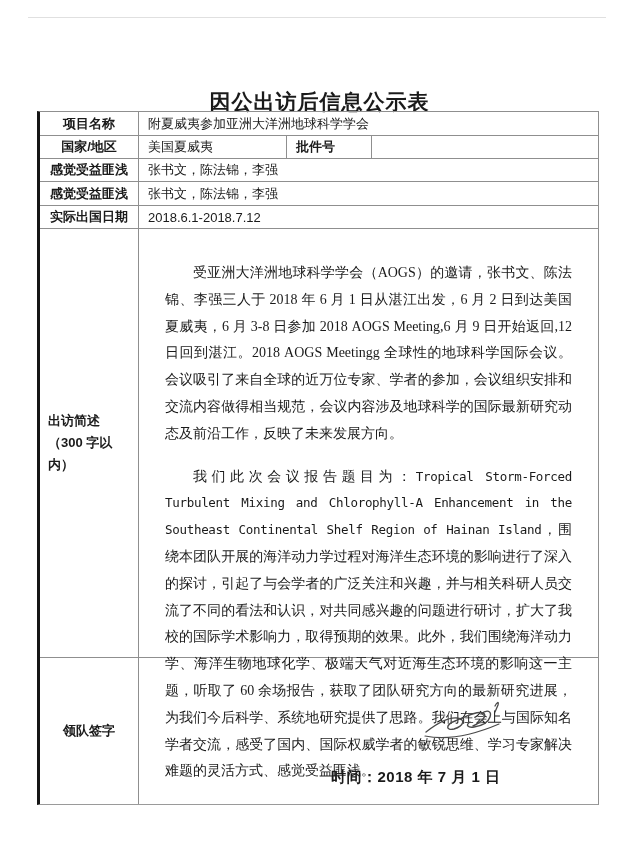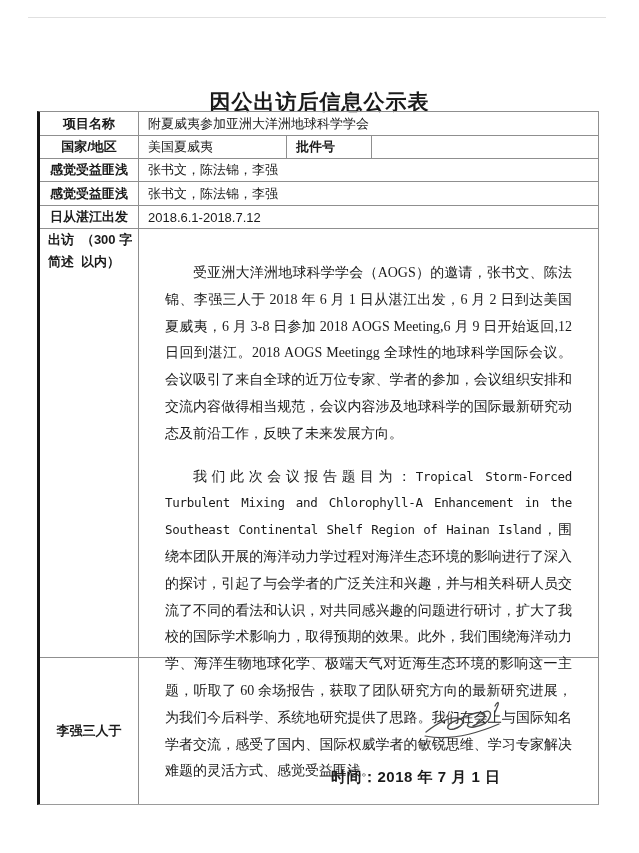--- a/index.html
+++ b/index.html
@@ -51,21 +51,21 @@
   .td-country { flex:0 0 148px; border-right:1px solid #8f8f8f; }
   .th-approval {
     flex:0 0 85px; display:flex; align-items:center;
     padding-left:9px; font-weight:bold; font-size:13px;
     border-right:1px solid #8f8f8f;
   }
   .td-empty { flex:1; }
   .summary-label {
     width:99px; flex:0 0 99px;
     border-right:1px solid #8f8f8f;
-    display:flex; flex-direction:row; justify-content:center;
+    display:flex; flex-direction:column; justify-content:center;
     padding-left:8px;
     font-weight:bold; font-size:13px; line-height:22px;
   }
   .summary-content {
     flex:1; padding:15px 10px 0 10px;
     font-family:"Liberation Serif", serif;
     font-size:14px; line-height:26.8px;
     text-align:justify;
   }
   .summary-content p { text-indent:2em; margin:16px; }
@@ -108,37 +108,37 @@
       <div class="th">感觉受益匪浅</div>
       <div class="td">张书文，陈法锦，李强</div>
     </div>
 
     <div class="tr r-small2">
       <div class="th">感觉受益匪浅</div>
       <div class="td">张书文，陈法锦，李强</div>
     </div>
 
     <div class="tr r-small1">
-      <div class="th">日从湛江出发</div>
+      <div class="th">实际出国日期</div>
       <div class="td">2018.6.1-2018.7.12</div>
     </div>
 
     <div class="tr r-summary">
       <div class="summary-label">
         <span>出访简述</span>
         <span>（300 字以内）</span>
       </div>
       <div class="summary-content">
         <p>受亚洲大洋洲地球科学学会（AOGS）的邀请，张书文、陈法锦、李强三人于 2018 年 6 月 1 日从湛江出发，6 月 2 日到达美国夏威夷，6 月 3-8 日参加 2018 AOGS Meeting,6 月 9 日开始返回,12 日回到湛江。2018 AOGS Meetingg 全球性的地球科学国际会议。会议吸引了来自全球的近万位专家、学者的参加，会议组织安排和交流内容做得相当规范，会议内容涉及地球科学的国际最新研究动态及前沿工作，反映了未来发展方向。</p>
         <p><span>我们此次会议报告题目为：</span><span class="en-seg">Tropical Storm-Forced Turbulent Mixing and Chlorophyll-A Enhancement in the Southeast Continental Shelf Region of Hainan Island</span><span>，围绕本团队开展的海洋动力学过程对海洋生态环境的影响进行了深入的探讨，引起了与会学者的广泛关注和兴趣，并与相关科研人员交流了不同的看法和认识，对共同感兴趣的问题进行研讨，扩大了我校的国际学术影响力，取得预期的效果。此外，我们围绕海洋动力学、海洋生物地球化学、极端天气对近海生态环境的影响这一主题，听取了 60 余场报告，获取了团队研究方向的最新研究进展，为我们今后科学、系统地研究提供了思路。我们在会上与国际知名学者交流，感受了国内、国际权威学者的敏锐思维、学习专家解决难题的灵活方式、感觉受益匪浅。</span></p>
       </div>
     </div>
 
     <div class="tr r-sign">
-      <div class="th">李强三人于</div>
+      <div class="th">领队签字</div>
       <div class="sig-cell">
         <div class="sig-scribble">
           <svg width="86" height="50" viewBox="0 0 86 50" fill="none" xmlns="http://www.w3.org/2000/svg">
             <path d="M3 34 C12 27 24 19 34 20 C43 21 41 28 31 31 C23 33 22 27 32 23 C44 18 54 13 60 15 C65 17 59 24 50 28" stroke="#4a4a4a" stroke-width="1.4" fill="none" stroke-linecap="round"></path>
             <path d="M58 16 C64 11 69 13 67 19 C65 25 58 28 51 29 C45 30 42 27 47 24" stroke="#4a4a4a" stroke-width="1.4" fill="none" stroke-linecap="round"></path>
             <path d="M72 8 C74 4 76 3 75 7 L72 14" stroke="#4a4a4a" stroke-width="1.3" fill="none" stroke-linecap="round"></path>
             <path d="M2 38 C22 42 48 38 76 26" stroke="#4a4a4a" stroke-width="1.2" fill="none" stroke-linecap="round"></path>
           </svg>
         </div>
         <div class="sig-date">时间：2018 年 7 月 1 日</div>

